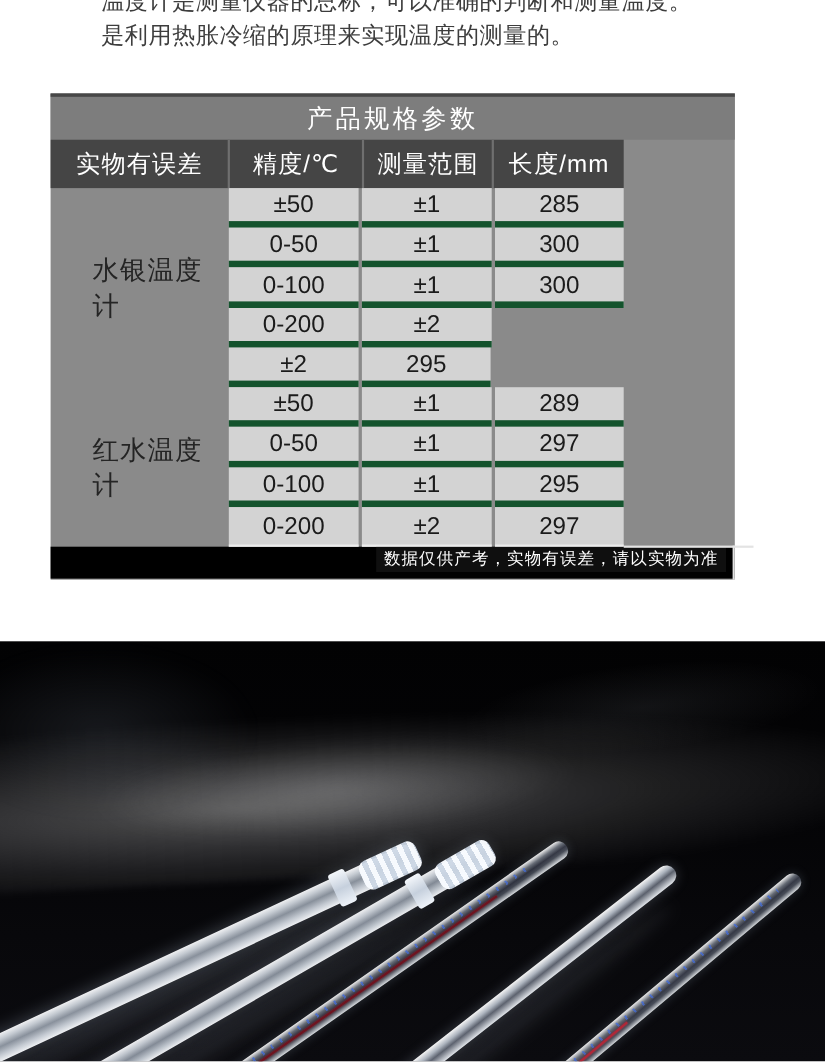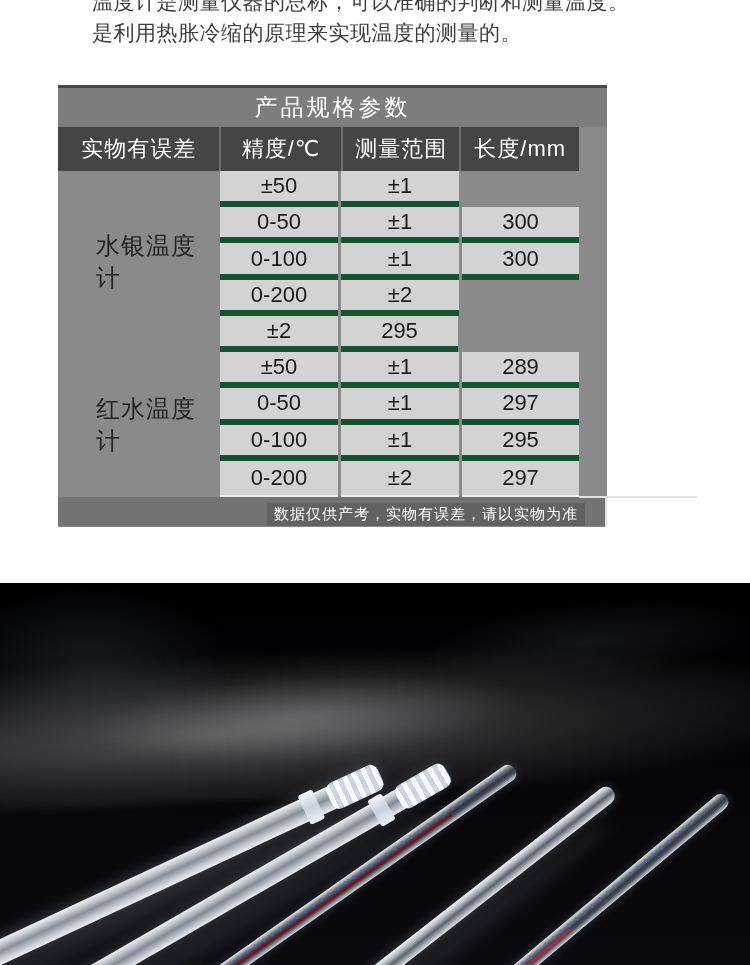--- a/index.html
+++ b/index.html
@@ -9,21 +9,21 @@
     font-family:"Liberation Sans","DejaVu Sans",sans-serif;
   }
   
   .intro{
     position:absolute;left:92px;top:-14px;width:640px;
     color:#3d3d3d;font-size:21px;line-height:31px;letter-spacing:0.5px;
     white-space:nowrap;
   }
   
   .spec{
-    position:absolute;left:58px;top:85px;width:549px;height:442px;
+    position:absolute;left:46px;top:85px;width:622px;height:442px;
     background:#8a8a8a;
   }
   .spec-title{
     height:39px;border-top:3px solid #474747;background:#7d7d7d;
     color:#ffffff;font-size:23px;line-height:39px;text-align:center;
     letter-spacing:3px;
   }
   .spec-header{display:flex;height:44px;width:521px;background:#454545;}
   .hc{color:#ffffff;font-size:22px;display:flex;align-items:center;justify-content:center;font-weight:500;letter-spacing:1px;}
   .hc1{width:162px;}
@@ -38,22 +38,22 @@
   .grid{width:359px;display:flex;flex-direction:column;}
   .drow{flex:1;display:flex;}
   .dcell{background:#d3d3d3;color:#1b1b1b;font-size:22px;
     display:flex;align-items:center;justify-content:center;
     border-bottom:6px solid #14532d;box-sizing:border-box;}
   .c1{width:118px;margin-right:3px;}
   .c2{width:118px;margin-right:3px;}
   .c3{width:117px;}
   .drow:last-child .dcell{border-bottom:2px solid #ececec;}
   .spec-footer{
-    height:29px;display:flex;align-items:flex-end;justify-content:flex-end;
-    padding-right:22px;box-sizing:border-box;background:#737373;
+    height:29px;display:flex;align-items:flex-start;justify-content:flex-end;
+    padding-right:8px;box-sizing:border-box;background:#000000;
   }
   .note-text{
     color:#ffffff;font-size:15px;letter-spacing:1px;
     background:rgba(55,55,55,0.28);padding:2px 7px;
   }
   .hl{position:absolute;left:521px;top:411px;width:118px;height:2px;background:#e3e3e3;}
   .vl{position:absolute;right:0;top:411px;width:2px;height:31px;background:#e3e3e3;}
   
   .photo{
     position:absolute;left:0;top:583px;width:750px;height:382px;overflow:hidden;
@@ -123,20 +123,21 @@
 
   <div class="spec-body">
     <div class="name-col">
       <div class="name-cell g0">水银温度计</div>
       <div class="name-cell g1">红水温度计</div>
     </div>
     <div class="grid">
       <div class="drow">
         <div class="dcell c1">±50</div>
         <div class="dcell c2">±1</div>
+        <div class="dcell c3">285</div>
       </div>
       <div class="drow">
         <div class="dcell c1">0-50</div>
         <div class="dcell c2">±1</div>
         <div class="dcell c3">300</div>
       </div>
       <div class="drow">
         <div class="dcell c1">0-100</div>
         <div class="dcell c2">±1</div>
         <div class="dcell c3">300</div>

